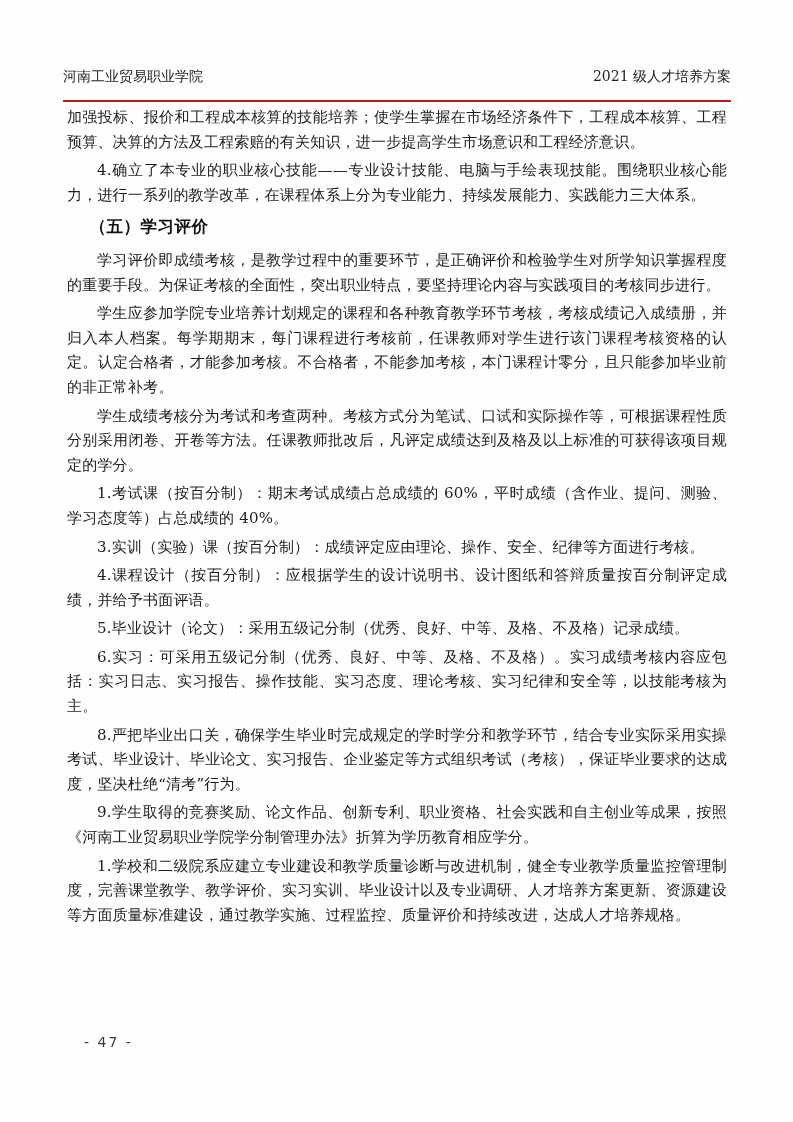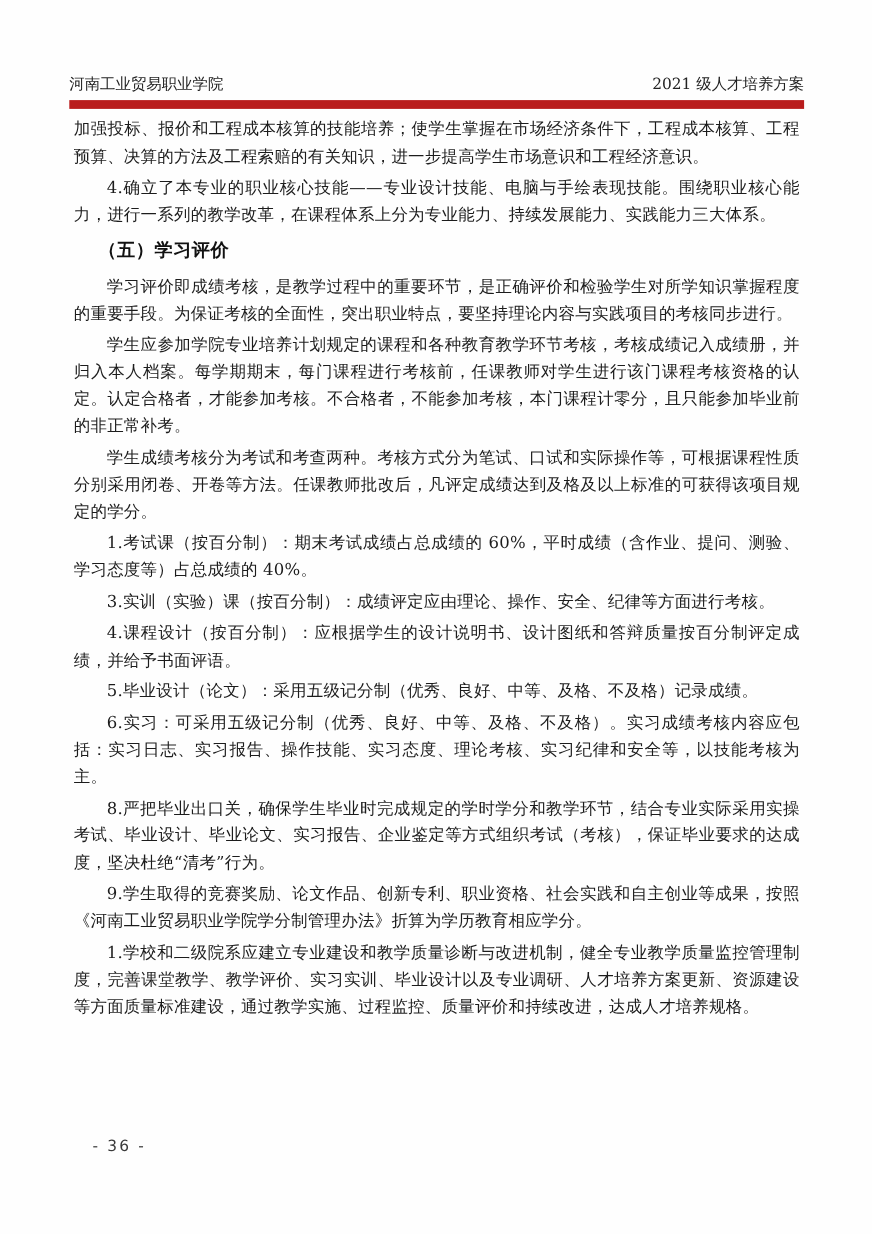--- a/index.html
+++ b/index.html
@@ -15,43 +15,43 @@
   }
   .page-header {
     position: absolute;
     top: 68px;
     left: 63px;
     right: 62px;
     display: flex;
     justify-content: space-between;
     align-items: flex-end;
     font-size: 14px;
-    padding-bottom: 5px;
-    border-bottom: 8px solid #b91c1c;
+    padding-bottom: 14px;
+    border-bottom: 2px solid #b91c1c;
     color: #222;
   }
   .doc-body {
     position: absolute;
     top: 101px;
     left: 63px;
     right: 62px;
     font-size: 15px;
     line-height: 24.6px;
     text-align: justify;
     letter-spacing: 0.2px;
   }
   .doc-body p {
     margin: 4px;
     text-indent: 2em;
   }
   .doc-body p.no-indent {
     text-indent: 0;
   }
   .doc-body h3 {
-    font-family: Liberation Serif, serif;
+    font-family: Liberation Mono, monospace;
     font-size: 16.5px;
     font-weight: 700;
     margin: 9px 0 7px 0;
     text-indent: 1.6em;
     color: #111;
     letter-spacing: 0.5px;
   }
   .page-footer {
     position: absolute;
     left: 84px;
@@ -82,15 +82,15 @@
       <p>3.实训（实验）课（按百分制）：成绩评定应由理论、操作、安全、纪律等方面进行考核。</p>
       <p>4.课程设计（按百分制）：应根据学生的设计说明书、设计图纸和答辩质量按百分制评定成绩，并给予书面评语。</p>
       <p>5.毕业设计（论文）：采用五级记分制（优秀、良好、中等、及格、不及格）记录成绩。</p>
       <p>6.实习：可采用五级记分制（优秀、良好、中等、及格、不及格）。实习成绩考核内容应包括：实习日志、实习报告、操作技能、实习态度、理论考核、实习纪律和安全等，以技能考核为主。</p>
       <p>8.严把毕业出口关，确保学生毕业时完成规定的学时学分和教学环节，结合专业实际采用实操考试、毕业设计、毕业论文、实习报告、企业鉴定等方式组织考试（考核），保证毕业要求的达成度，坚决杜绝“清考”行为。</p>
       <p>9.学生取得的竞赛奖励、论文作品、创新专利、职业资格、社会实践和自主创业等成果，按照《河南工业贸易职业学院学分制管理办法》折算为学历教育相应学分。</p>
       <p>1.学校和二级院系应建立专业建设和教学质量诊断与改进机制，健全专业教学质量监控管理制度，完善课堂教学、教学评价、实习实训、毕业设计以及专业调研、人才培养方案更新、资源建设等方面质量标准建设，通过教学实施、过程监控、质量评价和持续改进，达成人才培养规格。</p>
     </main>
 
   <footer class="page-footer">
-    <span>- 36 -</span>
+    <span>- 47 -</span>
   </footer>
 </div>
 
 </body></html>

